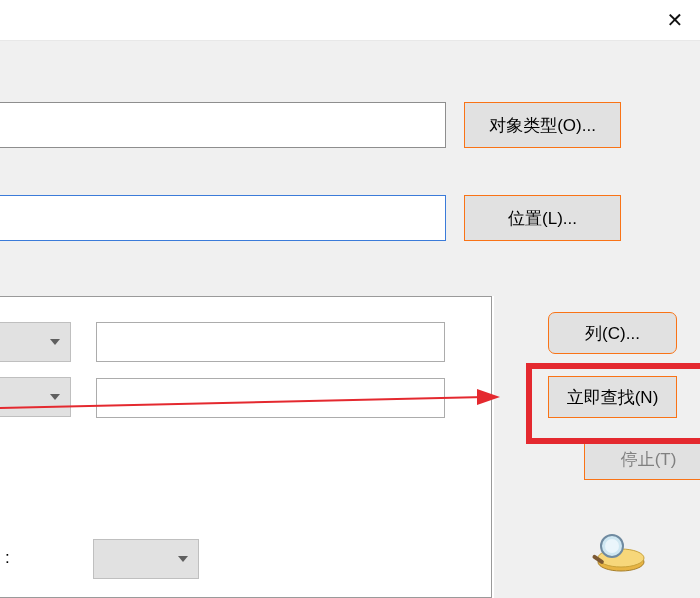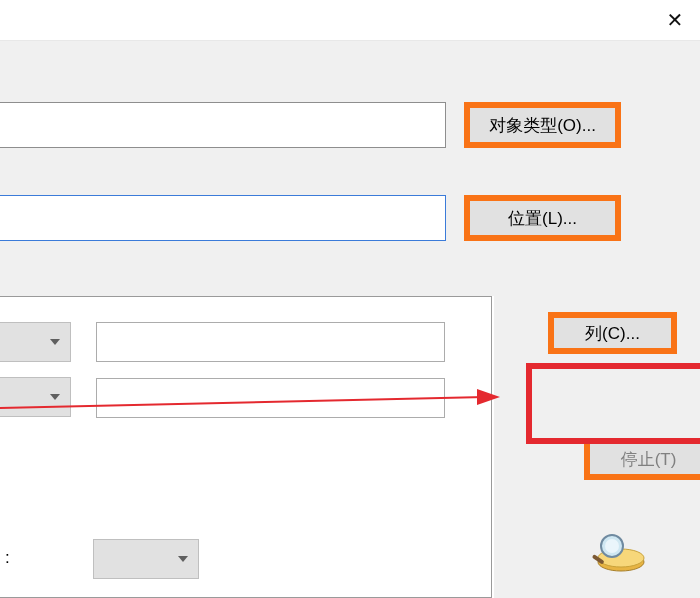--- a/index.html
+++ b/index.html
@@ -18,21 +18,21 @@
 
   
   .upper{position:absolute;left:0;top:41px;width:700px;height:255px;background:#f0f0f0;}
 
   
   .wide-box{position:absolute;height:46px;background:#fff;border:1px solid #8e8e8e;box-sizing:border-box;}
   .box1{left:-2px;width:448px;top:102px;}
   .box2{left:-2px;width:448px;top:195px;border:1px solid #3b7bd9;}
 
   
-  .btn{position:absolute;box-sizing:border-box;background:#e1e1e1;border:6px solid #f97316;
+  .btn{position:absolute;box-sizing:border-box;background:#e1e1e1;border:1px solid #f97316;
     display:flex;align-items:center;justify-content:center;font-size:17px;color:#000;}
   .btn-objtype{left:464px;top:102px;width:157px;height:46px;}
   .btn-loc    {left:464px;top:195px;width:157px;height:46px;}
 
   
   .midframe{position:absolute;left:-2px;top:296px;width:494px;height:302px;
     background:#fff;border:1px solid #9a9a9a;box-sizing:border-box;}
 
   
   .rightstrip{position:absolute;left:494px;top:296px;width:206px;height:302px;background:#f0f0f0;}
@@ -45,21 +45,21 @@
   .combo1{left:-2px;top:322px;width:73px;}
   .combo2{left:-2px;top:377px;width:73px;}
   .combo3{left:93px;top:539px;width:106px;}
 
   
   .smallbox{position:absolute;height:40px;background:#fff;border:1px solid #acacac;box-sizing:border-box;}
   .sb1{left:96px;top:322px;width:349px;}
   .sb2{left:96px;top:378px;width:349px;}
 
   
-  .btn-col   {left:548px;top:312px;width:129px;height:42px;}
+  .btn-col   {left:548px;top:312px;width:129px;height:42px;border-radius:7px;}
   .btn-find  {left:548px;top:376px;width:129px;height:42px;}
   .btn-stop  {left:548px;top:438px;width:129px;height:42px;color:#808080;margin-left:36px;}
 
   
   .red-rect{position:absolute;left:526px;top:363px;width:172px;height:69px;
     border:6px solid #e4292f;box-sizing:content-box;}
 
   
   svg.arrow{position:absolute;left:0;top:0;width:700px;height:598px;pointer-events:none;}
 
@@ -94,20 +94,21 @@
     <div class="chev"></div>
   </div>
   <div class="smallbox sb1"></div>
 
   <div class="combo combo2">
     <div class="chev"></div>
   </div>
   <div class="smallbox sb2"></div>
 
   <div class="btn btn-col">列(C)...</div>
+  <div class="btn btn-find">立即查找(N)</div>
   <div class="btn btn-stop">停止(T)</div>
 
   <div class="red-rect"></div>
 
   <svg class="arrow" viewBox="0 0 700 598">
     <line x1="-5" y1="408" x2="485" y2="397" stroke="#e4292f" stroke-width="2"></line>
     <polygon points="500,397 477,389 477,405" fill="#e4292f"></polygon>
   </svg>
 
   <div class="combo combo3">

